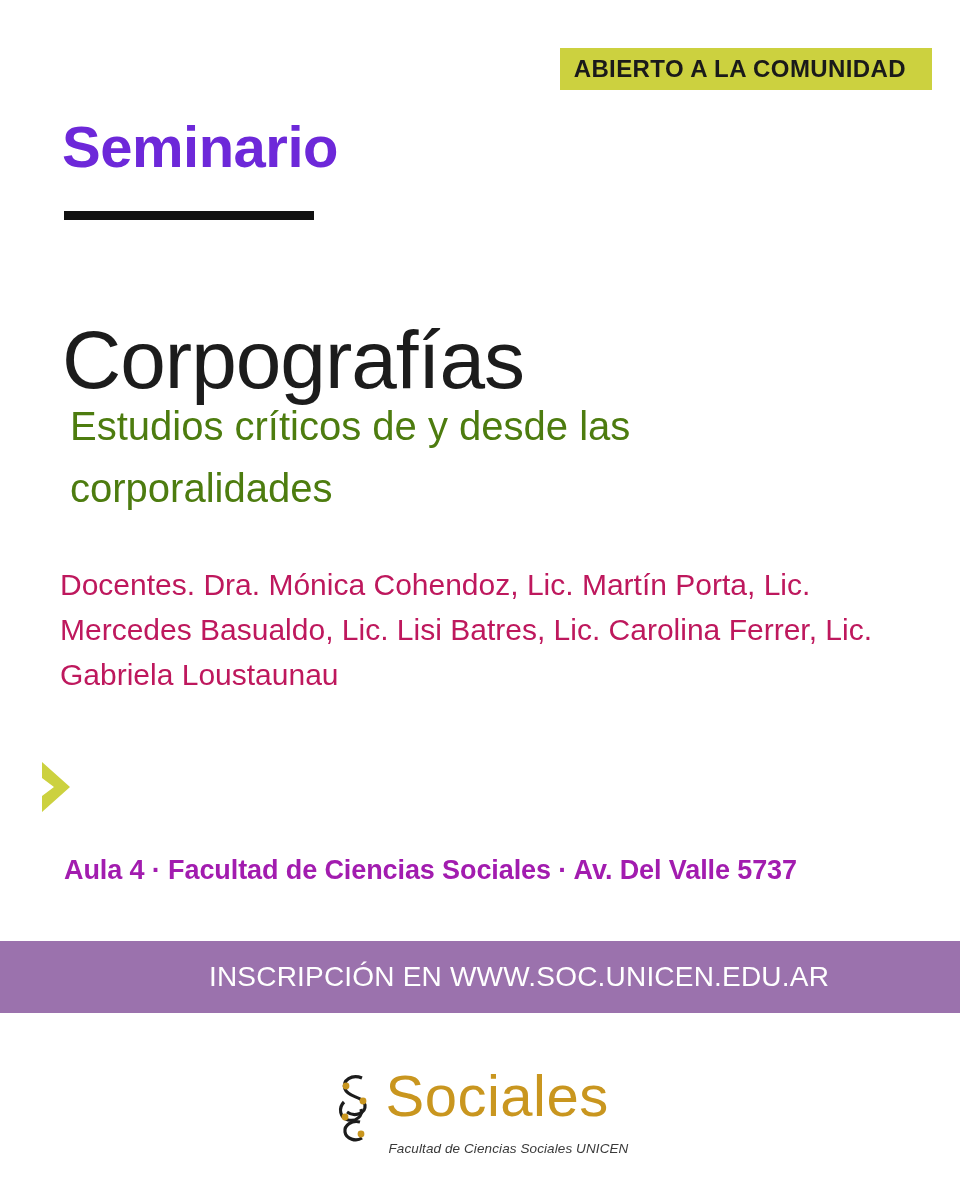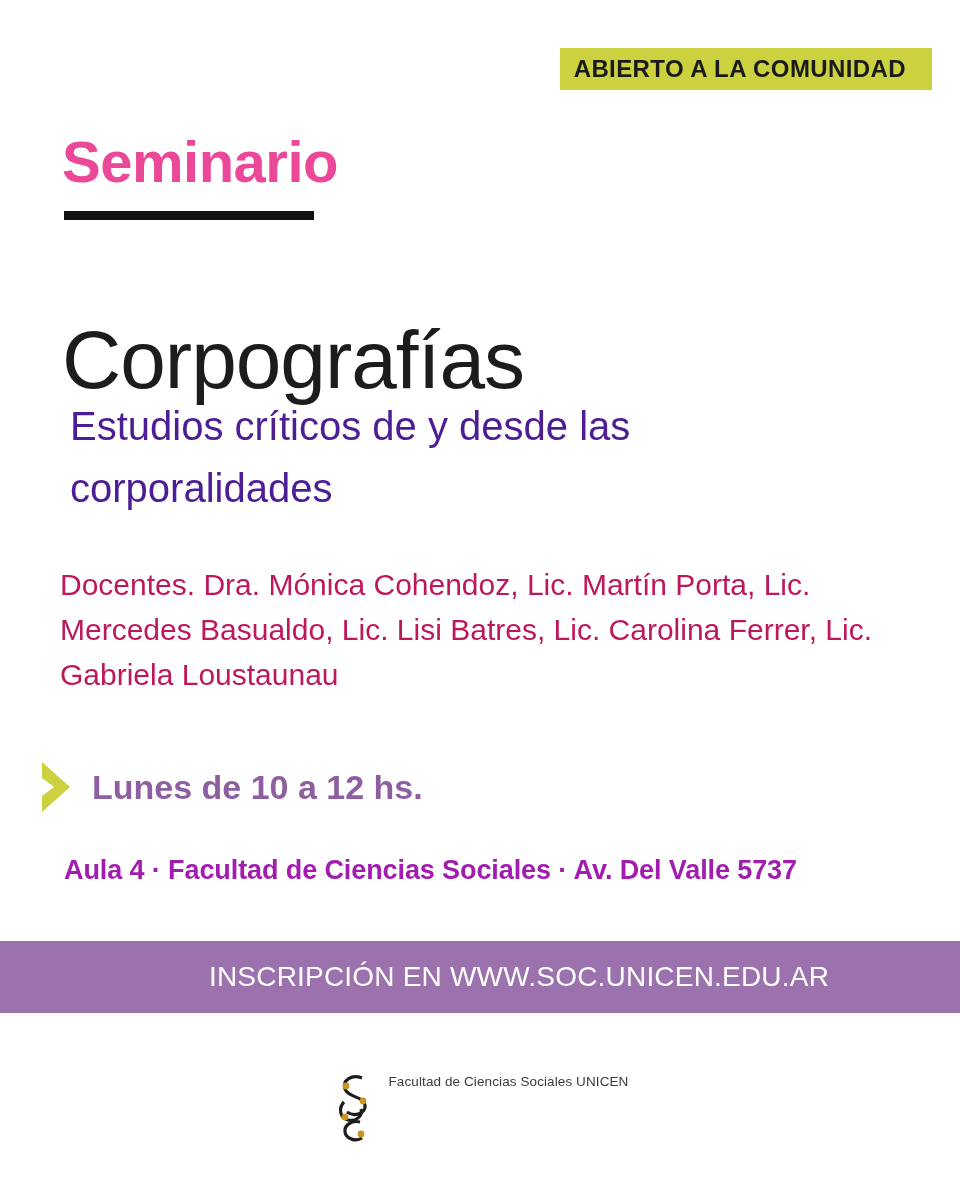--- a/index.html
+++ b/index.html
@@ -31,25 +31,25 @@
     font-size: 24px;
     letter-spacing: 0.4px;
     padding: 8px 26px 9px 14px;
     margin-right: 28px;
     line-height: 1.05;
   }
 
   
   .kicker {
     position: absolute;
-    top: 133px;
+    top: 118px;
     left: 62px;
     font-size: 58px;
     font-weight: bold;
-    color: #ec4899;
+    color: #6d28d9;
     letter-spacing: -0.5px;
     line-height: 1;
   }
   .rule {
     position: absolute;
     top: 211px;
     left: 64px;
     width: 250px;
     height: 9px;
     background: #111111;
@@ -65,21 +65,21 @@
     line-height: 1.05;
     letter-spacing: -1px;
     font-weight: normal;
   }
   .subtitle {
     position: absolute;
     top: 395px;
     left: 70px;
     width: 800px;
     font-size: 40px;
-    color: #4c1d95;
+    color: #4d7c0f;
     line-height: 1.55;
     font-weight: normal;
   }
 
   
   .docentes {
     position: absolute;
     top: 562px;
     left: 60px;
     width: 860px;
@@ -166,23 +166,24 @@
   }
   .logo-name {
     font-size: 58px;
     color: #c9961f;
     line-height: 0.95;
     letter-spacing: 0.5px;
   }
   .logo-sub {
     font-size: 13.5px;
     color: #3a3a3a;
-    margin-top: 6px;
+    margin-top: 18px;
     margin-left: 3px;
     letter-spacing: 0.1px;
+    font-style: italic;
   }
 </style>
 </head>
 <body>
 
 <div class="banner-row">
   <div class="banner">ABIERTO A LA COMUNIDAD</div>
 </div>
 
 <div class="kicker">Seminario</div>
@@ -190,21 +191,20 @@
 
 <h1 class="title">Corpografías</h1>
 <div class="subtitle">Estudios críticos de y desde las corporalidades</div>
 
 <div class="docentes">Docentes. Dra. Mónica Cohendoz, Lic. Martín Porta, Lic. Mercedes Basualdo, Lic. Lisi Batres,  Lic. Carolina Ferrer, Lic. Gabriela Loustaunau</div>
 
 <div class="schedule">
   <svg class="chev" viewBox="0 0 34 54">
     <polygon points="2,2 30,27 2,52 2,36 14,27 2,18" fill="#ccd13f"></polygon>
   </svg>
-  <div class="schedule-text">Lunes de 10 a 12 hs.</div>
 </div>
 
 <div class="venue">Aula 4 · Facultad de Ciencias Sociales · Av. Del Valle 5737</div>
 
 <div class="band">
   <div class="band-text">INSCRIPCIÓN EN WWW.SOC.UNICEN.EDU.AR</div>
 </div>
 
 <div class="logo">
   <div class="logo-inner">
@@ -215,16 +215,17 @@
         <path d="M28 50 C20 48 12 53 13 60 C14 67 24 70 30 66"></path>
       </g>
       <g fill="#c9961f">
         <circle cx="14" cy="14" r="3.4"></circle>
         <circle cx="31" cy="29" r="3.4"></circle>
         <circle cx="13" cy="45" r="3.4"></circle>
         <circle cx="29" cy="62" r="3.4"></circle>
       </g>
     </svg>
     <div class="logo-words">
+      <div class="logo-name">Sociales</div>
       <div class="logo-sub">Facultad de Ciencias Sociales UNICEN</div>
     </div>
   </div>
 </div>
 
 </body></html>

